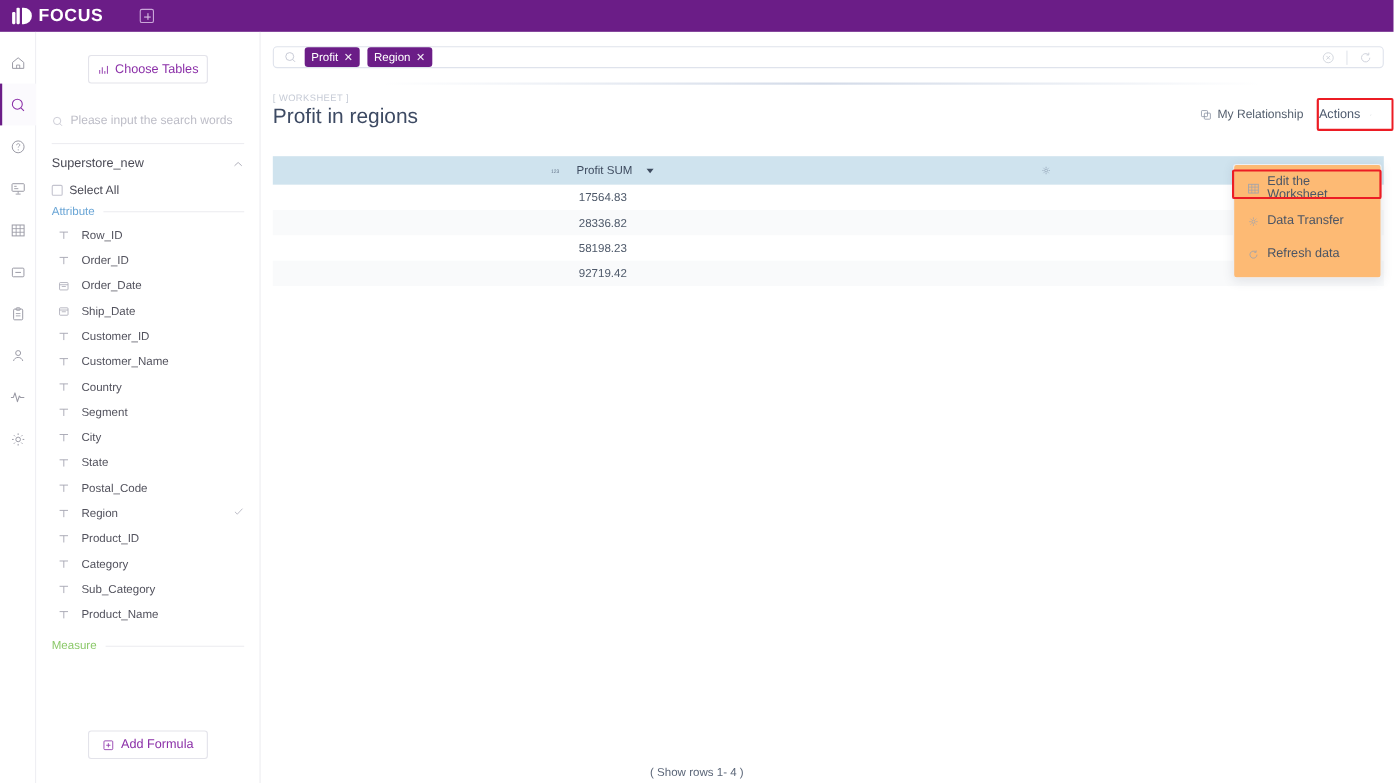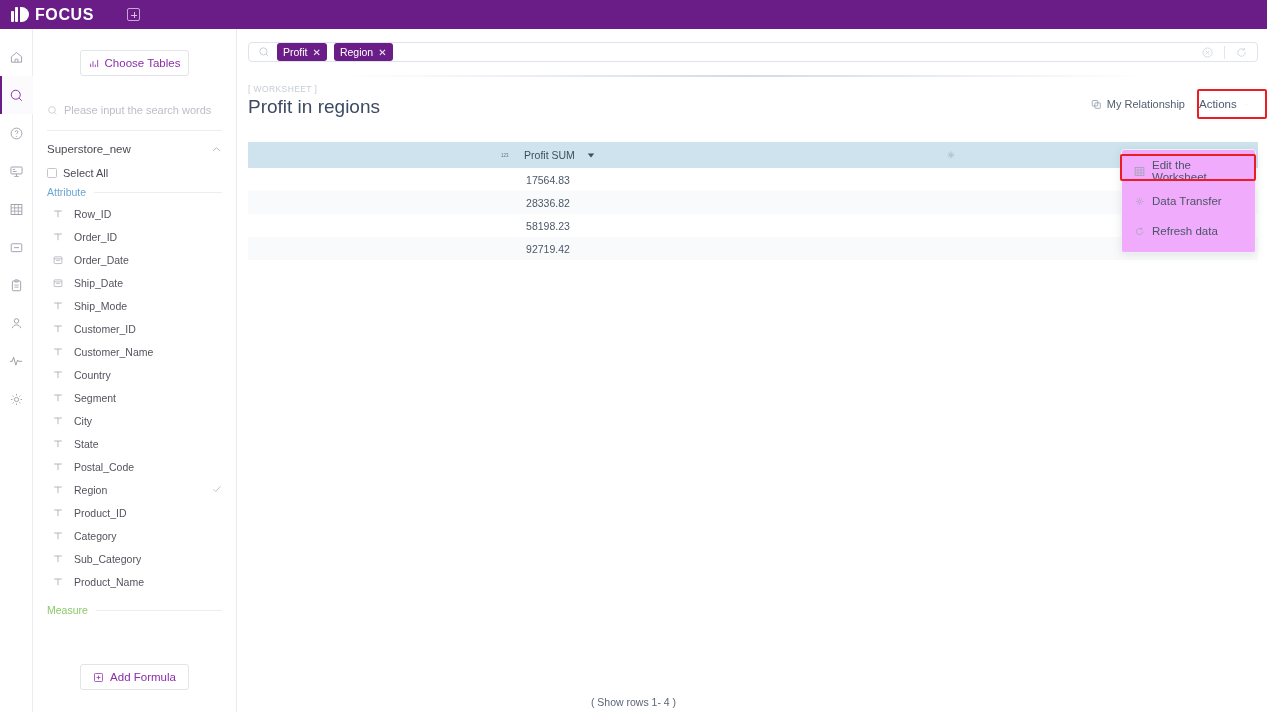--- a/index.html
+++ b/index.html
@@ -168,21 +168,21 @@
     font-size: 11.5px; color: #4e5a6e; cursor: pointer;
   }
   .actions-hl {
     position: absolute; left: -2px; top: -3px; width: 70px; height: 30px;
     border: 2px solid #ec1c24; border-radius: 2px; pointer-events: none;
   }
 
   
   .dropdown {
     position: absolute; left: 884px; top: 120px; width: 135px;
-    background: #f0abfc; border: 1px solid #eef0f4; border-radius: 3px;
+    background: #fdba74; border: 1px solid #eef0f4; border-radius: 3px;
     box-shadow: 0 2px 10px rgba(60,70,90,.13);
     padding: 6px 0; z-index: 40;
   }
   .dd-item {
     height: 30px; display: flex; align-items: center; gap: 7px;
     padding: 0 12px; font-size: 11.5px; color: #4b5565; cursor: pointer;
     position: relative;
   }
   .dd-item .dd-ic { color: #9aa2b0; display: flex; align-items: center; }
   .dd-hl {
@@ -376,28 +376,20 @@
       </div>
       <div class="field-row">
         <span class="fic">
           <svg width="10" height="10" viewBox="0 0 14 14">
             <rect x="1.6" y="2.6" width="10.8" height="9.4" rx="1" fill="none" stroke="#a6a6b2" stroke-width="1"></rect>
             <path d="M1.6 5.4h10.8" stroke="#a6a6b2" stroke-width="1"></path>
             <path d="M4.4 7.6h5.2" stroke="#a6a6b2" stroke-width="1"></path>
           </svg>
         </span>
         <span class="flabel">Ship_Date</span>
-      </div>
-      <div class="field-row">
-        <span class="fic">
-          <svg width="10" height="10" viewBox="0 0 12 12">
-            <path d="M1.4 2.4h9.2M6 2.4v7.4" stroke="#a6a6b2" stroke-width="1"></path>
-          </svg>
-        </span>
-        <span class="flabel">Ship_Mode</span>
       </div>
       <div class="field-row">
         <span class="fic">
           <svg width="10" height="10" viewBox="0 0 12 12">
             <path d="M1.4 2.4h9.2M6 2.4v7.4" stroke="#a6a6b2" stroke-width="1"></path>
           </svg>
         </span>
         <span class="flabel">Customer_ID</span>
       </div>
       <div class="field-row">

